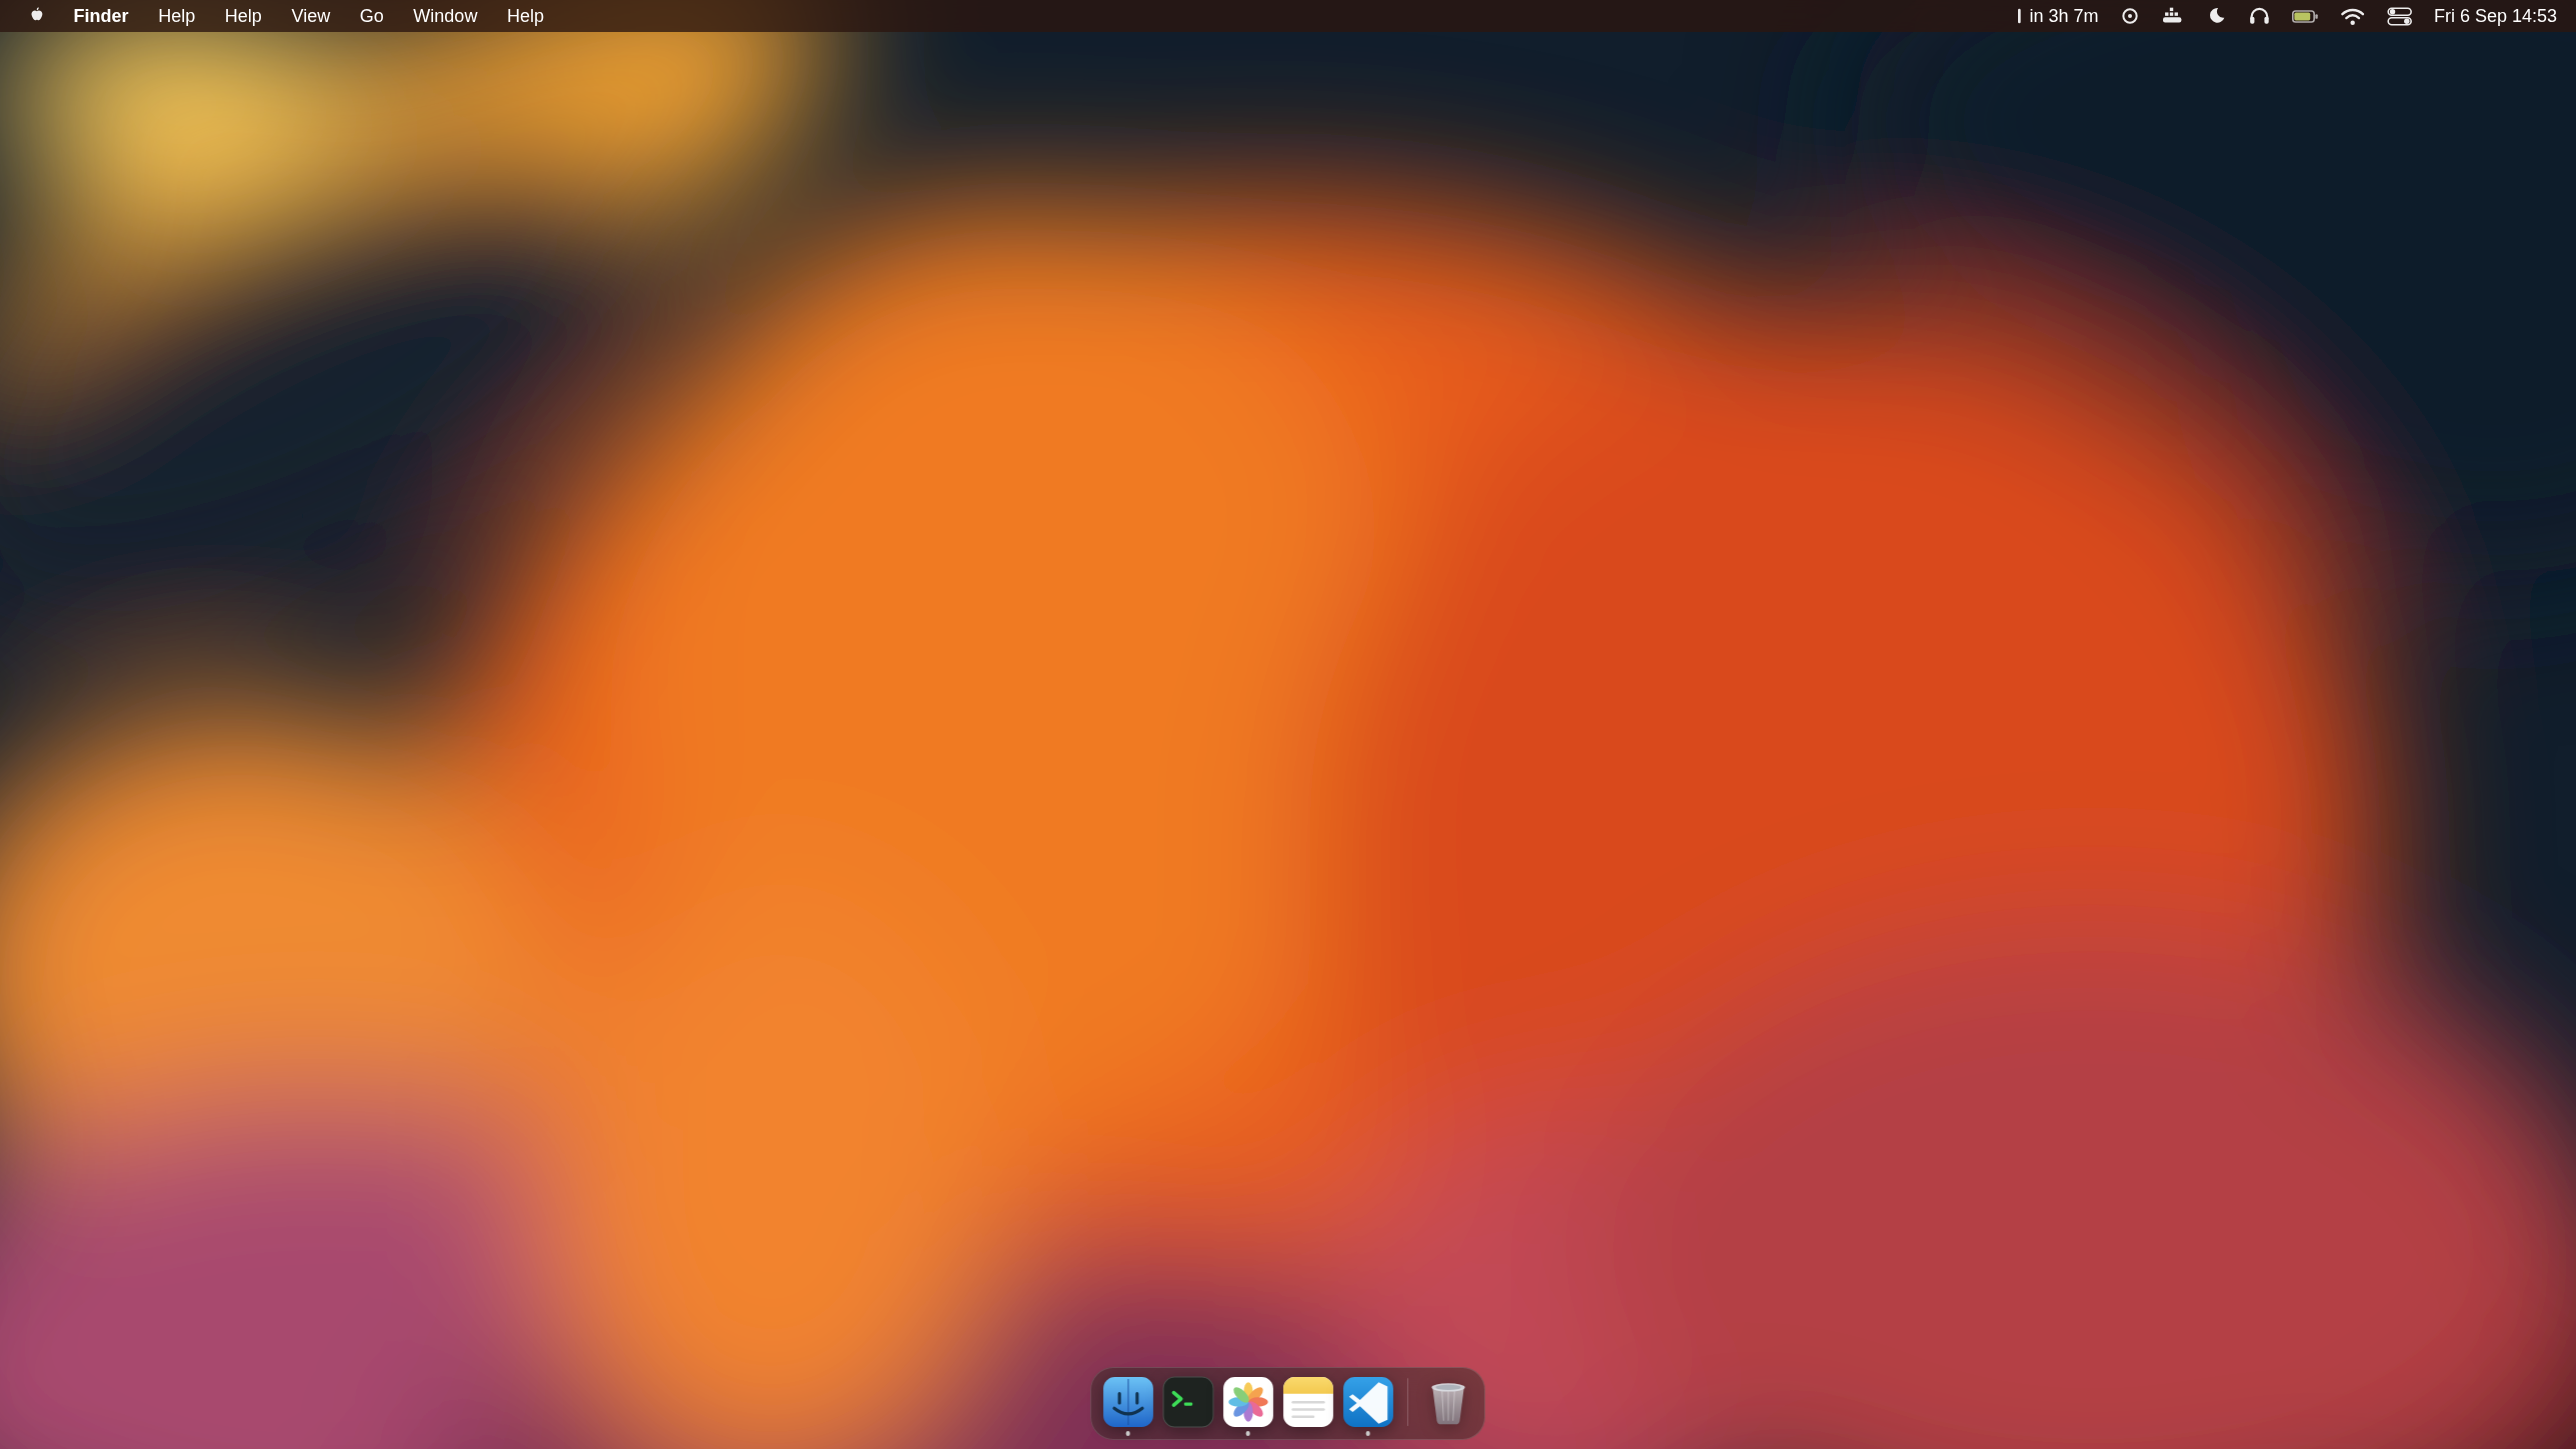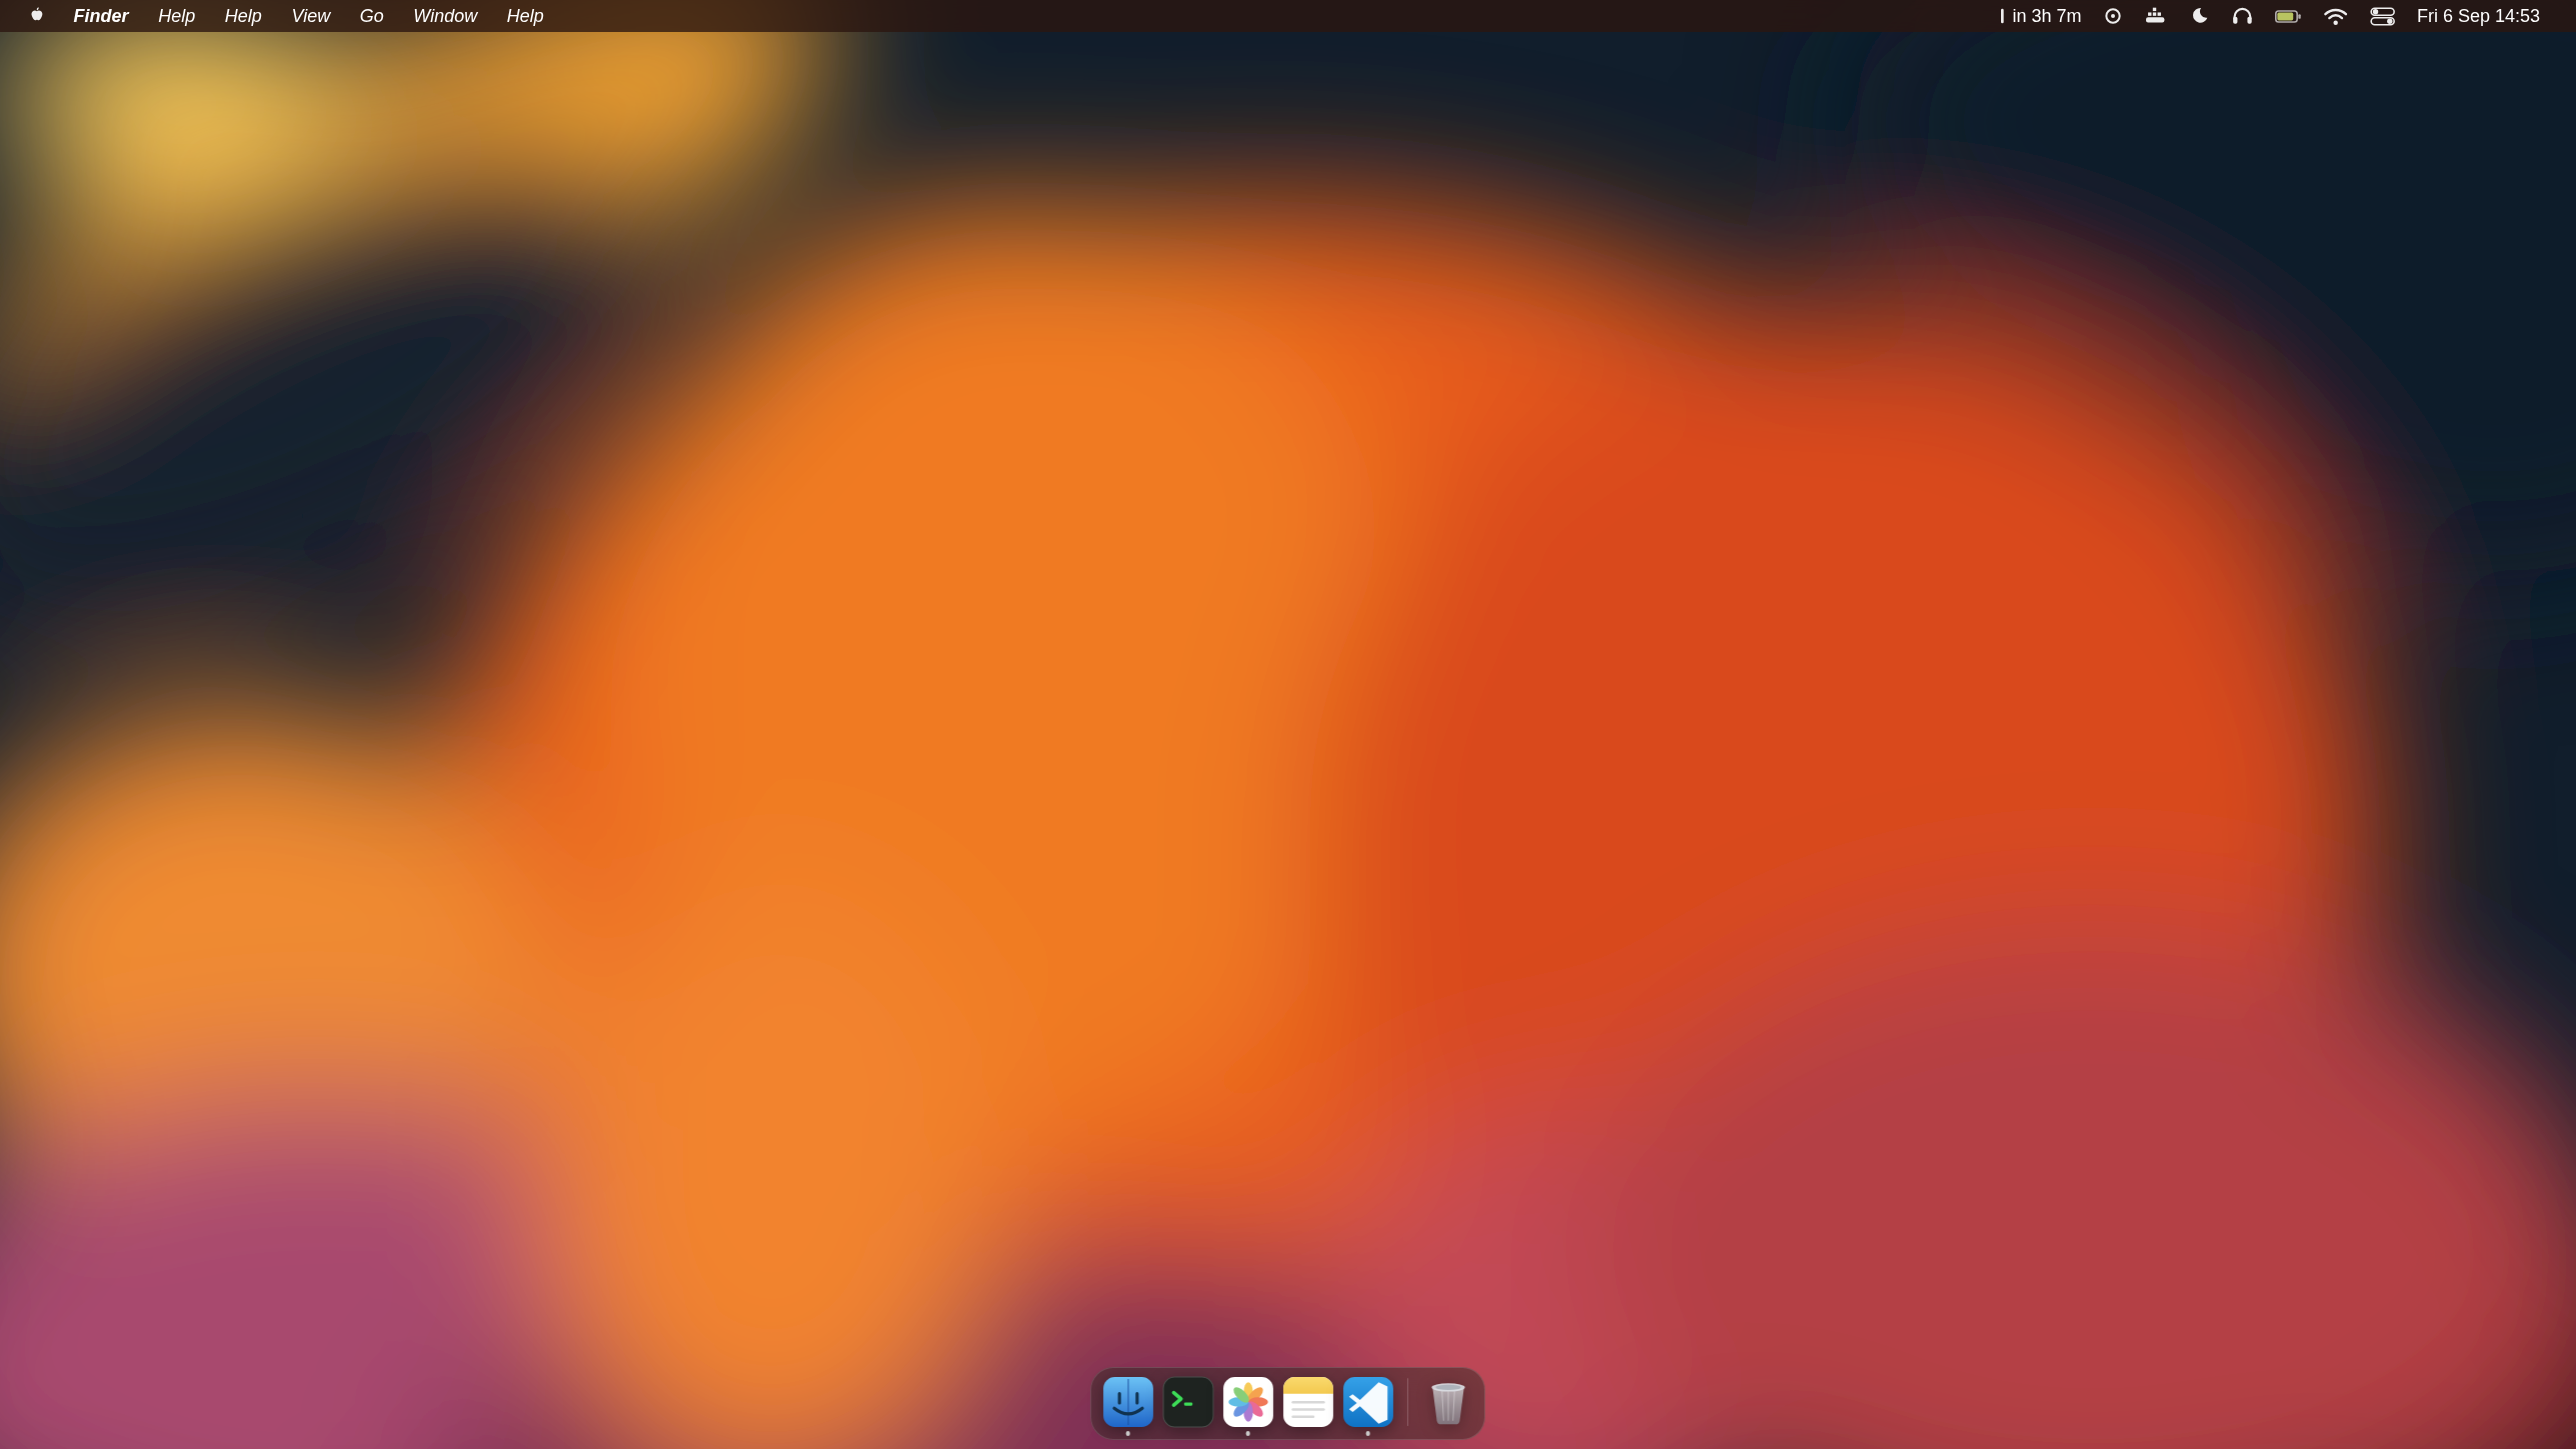--- a/index.html
+++ b/index.html
@@ -12,25 +12,25 @@
   .wallpaper{position:absolute;inset:0;z-index:0;}
   .wallpaper svg{width:100%;height:100%;display:block;}
   
   .menubar{
     position:absolute;top:0;left:0;right:0;height:32px;z-index:10;
     display:flex;align-items:center;
     background:rgba(44,22,15,0.78);
     backdrop-filter:blur(20px);
     color:#ffffff;font-size:18px;
   }
-  .menu-left{display:flex;align-items:center;height:100%;padding-left:14.8px;font-style:italic;}
+  .menu-left{display:flex;align-items:center;height:100%;padding-left:14.8px;}
   .menu-item{padding:0 14.8px;height:100%;display:flex;align-items:center;white-space:nowrap;}
   .apple-item{padding:0 12px;}
   .app-name{font-weight:700;}
-  .menu-right{margin-left:auto;display:flex;align-items:center;gap:21.5px;padding-right:36px;height:100%;}
+  .menu-right{margin-left:auto;display:flex;align-items:center;gap:21.5px;padding-right:19px;height:100%;}
   .status-item{display:flex;align-items:center;gap:6.7px;height:100%;white-space:nowrap;}
   .sicon{height:20px;display:block;opacity:.92;}
   .sicon.wide{height:19px;}
   
   .dock{
     position:absolute;left:50%;bottom:9.4px;transform:translateX(-50%);z-index:10;
     display:flex;align-items:center;gap:8px;
     padding:8px 10.7px 10.7px 10.7px;
     background:rgba(58,44,40,0.52);
     border:0.7px solid rgba(255,255,255,0.14);

